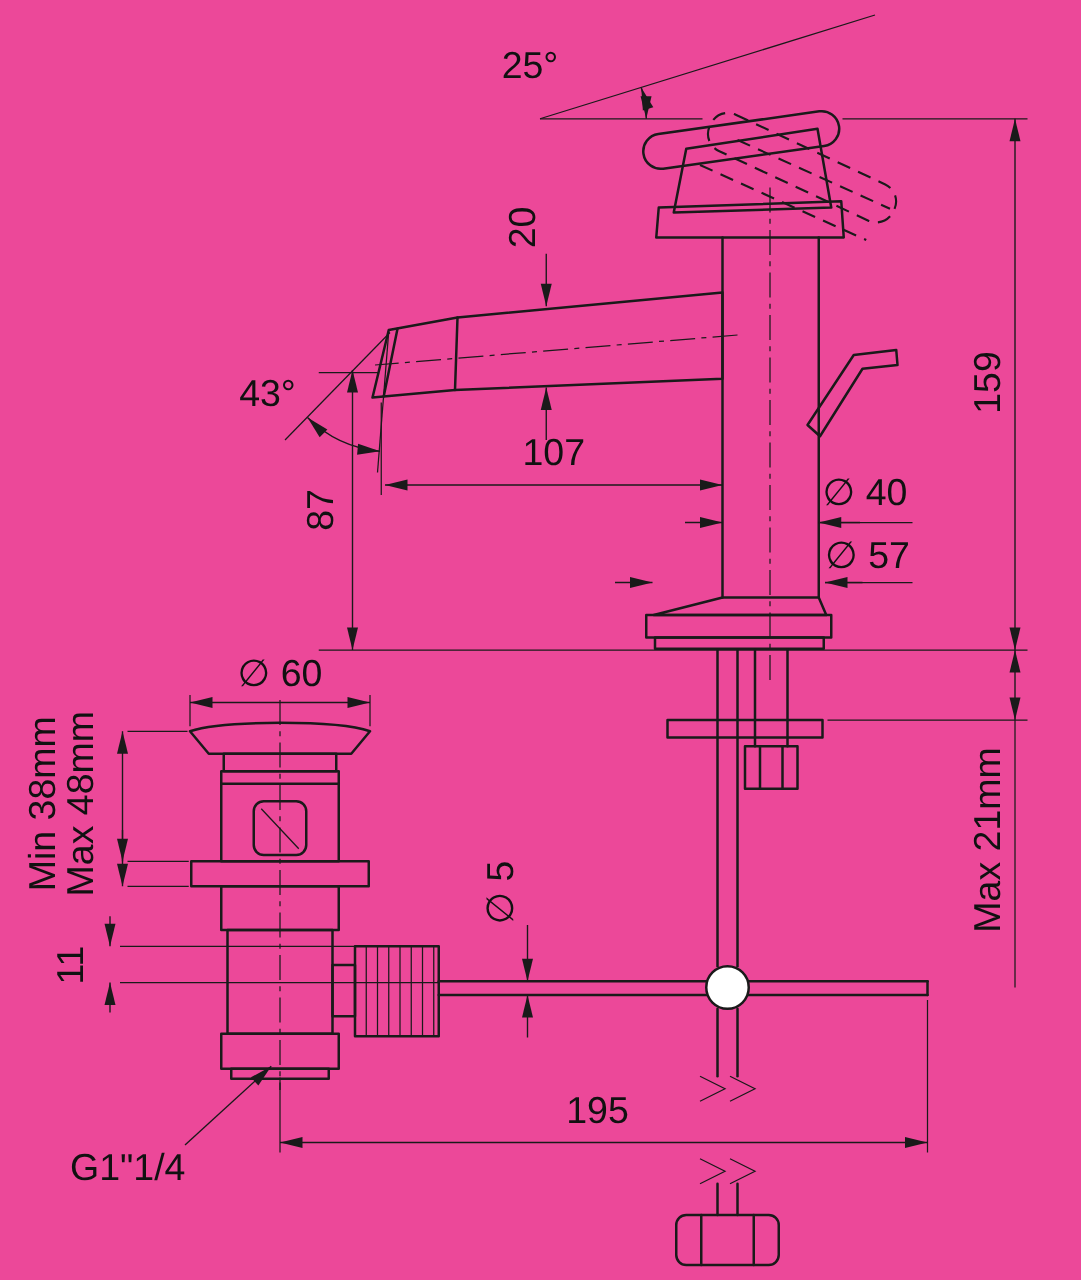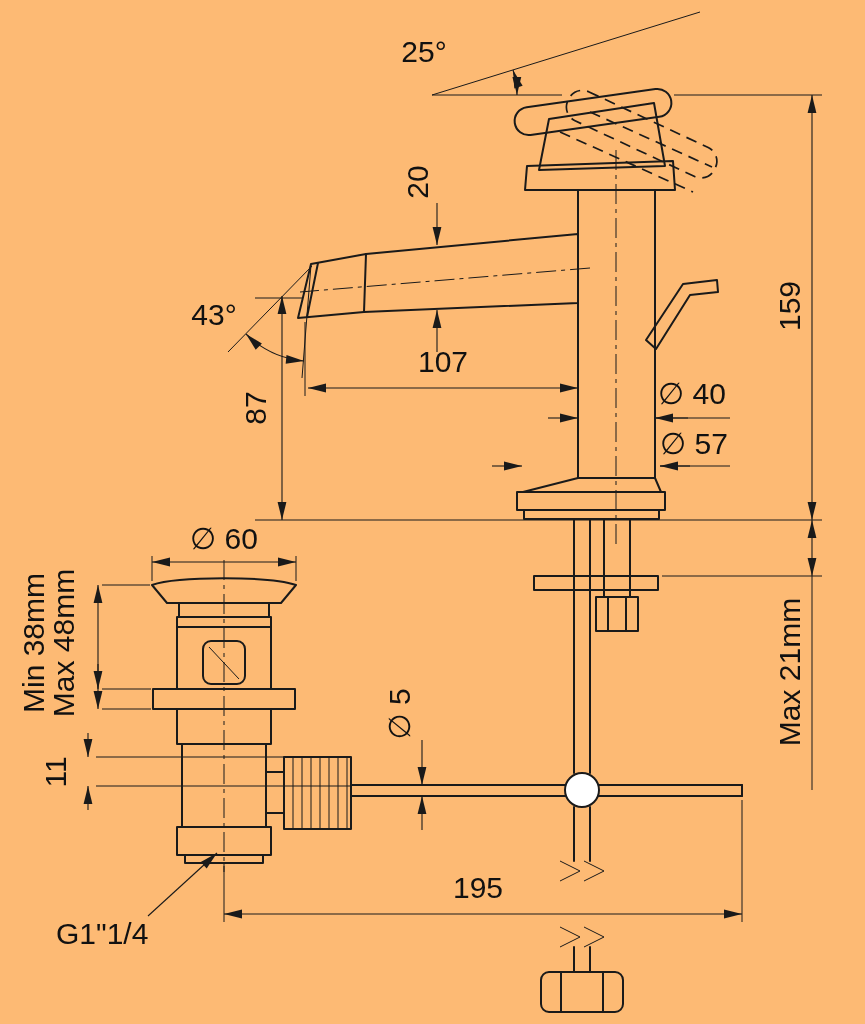--- a/index.html
+++ b/index.html
@@ -1,17 +1,17 @@
 <!DOCTYPE html>
 <html><head>
 <meta charset="utf-8">
 <style>
   html,body{margin:0;padding:0;background:#ffffff;}
   body{width:865px;height:1024px;font-family:"Liberation Sans",sans-serif;}
-  .canvas{width:865px;height:1024px;background:#fdba74;}
+  .canvas{width:865px;height:1024px;background:#ec4899;}
   .outline{fill:none;stroke:#1a1a1a;stroke-width:2;stroke-linejoin:round;stroke-linecap:round;}
   .fillw{fill:#ffffff;stroke:#1a1a1a;stroke-width:2;}
   .thin{fill:none;stroke:#1a1a1a;stroke-width:1;}
   .dim{fill:none;stroke:#1a1a1a;stroke-width:1.1;}
   .dash{fill:none;stroke:#1a1a1a;stroke-width:1.7;stroke-dasharray:11 7;}
   .cl{fill:none;stroke:#1a1a1a;stroke-width:1;stroke-dasharray:20 5 4 5;}
   .dt{font:30px "Liberation Sans",sans-serif;fill:#111111;}
 </style>
 </head>
 <body>

